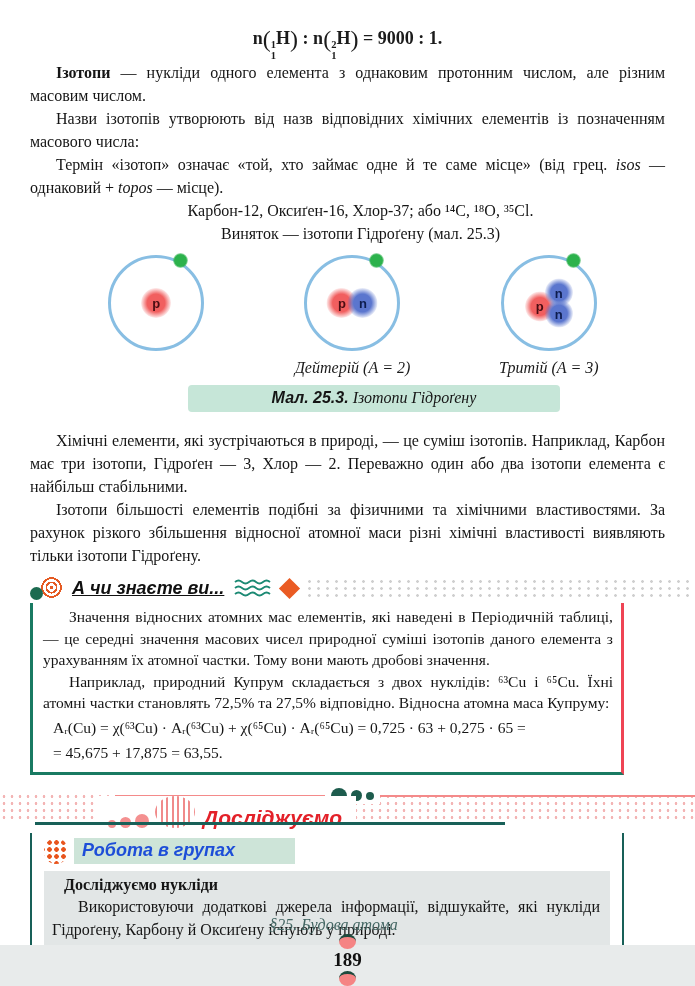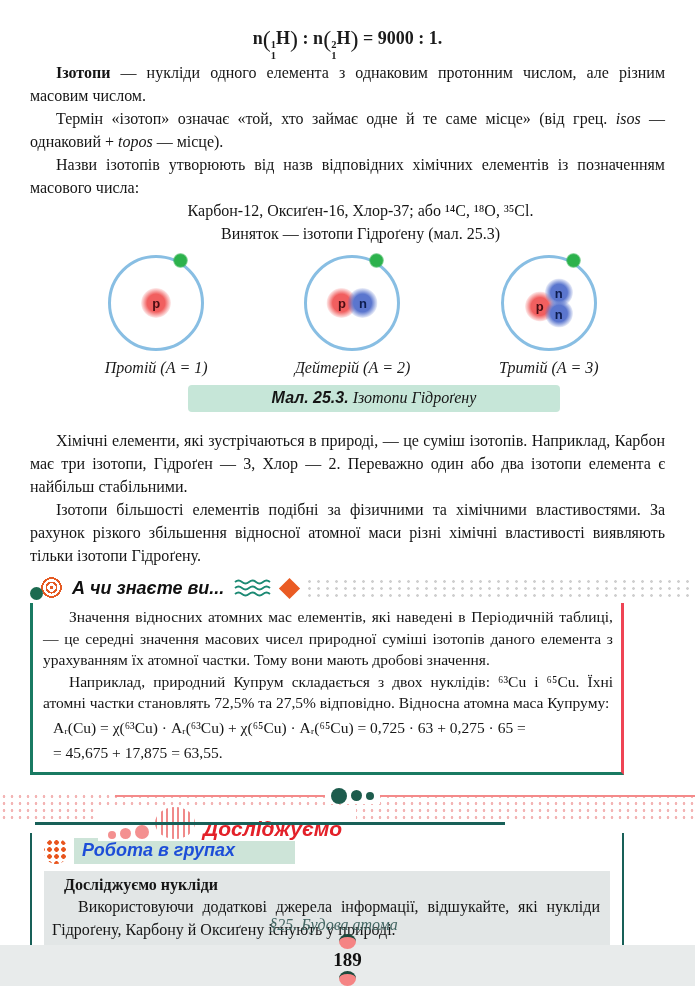--- a/index.html
+++ b/index.html
@@ -45,21 +45,21 @@
   .fig-caption .cap-b { font-family:"Liberation Sans", sans-serif; font-weight:bold; font-style:italic; }
   .fig-caption .cap-i { font-style:italic; }
 
   
   .know-header { display:flex; align-items:center; margin:8px 0 2px 30px; height:26px; }
   .know-icon { position:relative; width:34px; height:24px; flex:none; }
   .know-icon .ring { position:absolute; left:10px; top:0; width:23px; height:23px; border-radius:50%;
         background:repeating-radial-gradient(circle, #e55a22 0 1.8px, #ffffff 1.8px 4.2px); }
   .know-icon .ball { position:absolute; left:0; bottom:0; width:13px; height:13px; border-radius:50%; background:#1c6a50; }
   .know-title { font-family:"Liberation Sans", sans-serif; font-weight:bold; font-style:italic;
-                font-size:18px; color:#101010; margin:0 10px 0 8px; white-space:nowrap; }
+                font-size:18px; color:#101010; margin:0 10px 0 8px; white-space:nowrap;text-decoration:underline; }
   .waves { flex:none; margin-right:4px; }
   .diamond { flex:none; width:15px; height:15px; background:#ea5b23; transform:rotate(45deg); margin:0 8px 0 2px; }
   .dot-fill { flex:1; height:20px;
       background-image:radial-gradient(circle, #cfcfcf 1.1px, transparent 1.6px);
       background-size:9px 7px; }
 
   .know-box { margin-left:30px; width:594px;
       border-left:3px solid #197a62; border-right:3px solid #ef4454; border-bottom:3px solid #197a62;
       padding:3px 8px 8px 10px; }
   .know-box .para { font-size:15.5px; line-height:21.5px; }
@@ -68,21 +68,21 @@
   
   .banner { position:relative; height:38px; margin-top:12px; }
   .banner-dotbg { position:absolute; left:0; right:0; top:6px; height:26px;
       background-image:radial-gradient(circle, #f3b4b4 1.1px, transparent 1.6px);
       background-size:8px 7px; }
   .banner-pink-line { position:absolute; top:8px; left:115px; right:0; height:2.5px; background:#f48a8a; }
   .banner-green-dots { position:absolute; top:1px; left:325px; display:flex; align-items:center; gap:4px;
       background:#ffffff; padding:0 6px; }
   .gdot { border-radius:50%; background:#1d5c4d; }
   .gdot.g1 { width:16px; height:16px; } .gdot.g2 { width:11px; height:11px; } .gdot.g3 { width:8px; height:8px; }
-  .banner-main { position:absolute; left:98px; top:20px; display:flex; align-items:flex-end;
+  .banner-main { position:absolute; left:98px; top:9px; display:flex; align-items:flex-end;
       background:#ffffff; padding:0 14px 2px 10px; }
   .pdot { border-radius:50%; background:#f49090; margin-right:4px; }
   .pdot.p1 { width:8px; height:8px; } .pdot.p2 { width:11px; height:11px; } .pdot.p3 { width:14px; height:14px; }
   .burst { width:40px; height:32px; border-radius:50%; margin:0 8px 0 2px;
       background:repeating-linear-gradient(90deg, #f08a8a 0 2px, transparent 2px 5.5px); }
   .banner-title { font-family:"Liberation Sans", sans-serif; font-weight:bold; font-style:italic;
       font-size:21px; color:#e32129; line-height:1; }
   .banner-teal-line { position:absolute; bottom:0; left:35px; width:470px; height:2.5px; background:#186058; }
 
   
@@ -121,35 +121,34 @@
       </span><span>H</span><span class="paren">)</span>
     <span>:</span>
     <span>n</span><span class="paren">(</span><span class="stack">
         <span>2</span>
         <span>1</span>
       </span><span>H</span><span class="paren">)</span>
     <span>= 9000 : 1.</span>
   </div>
 
   <p class="para"><b>Ізотопи</b><span> — нукліди одного елемента з однаковим протонним числом, але різним масовим числом.</span></p>
+  <p class="para">Назви ізотопів утворюють від назв відповідних хімічних елементів із позначенням масового числа:</p>
   <p class="para"><span>Термін «ізотоп» означає «той, хто займає одне й те саме місце» (від грец. </span><i>isos</i><span> — однаковий + </span><i>topos</i><span> — місце).</span></p>
-  <p class="para">Назви ізотопів утворюють від назв відповідних хімічних елементів із позначенням масового числа:</p>
   <p class="para no-justify">Карбон-12, Оксиґен-16, Хлор-37; або ¹⁴C, ¹⁸O, ³⁵Cl.</p>
   <p class="para no-justify">Виняток — ізотопи Гідроґену (мал. 25.3)</p>
 
   <div class="figure">
 
     <div class="atom-col">
       <div class="orbit">
         <span class="electron"></span>
         <span class="nucleus">
           <span class="particle proton">p</span>
         </span>
       </div>
-      <div class="atom-label">Протій (А = 1)</div>
     </div>
 
     <div class="atom-col">
       <div class="orbit">
         <span class="electron"></span>
         <span class="nucleus pair">
           <span class="particle proton">p</span>
           <span class="particle neutron">n</span>
         </span>
       </div>

